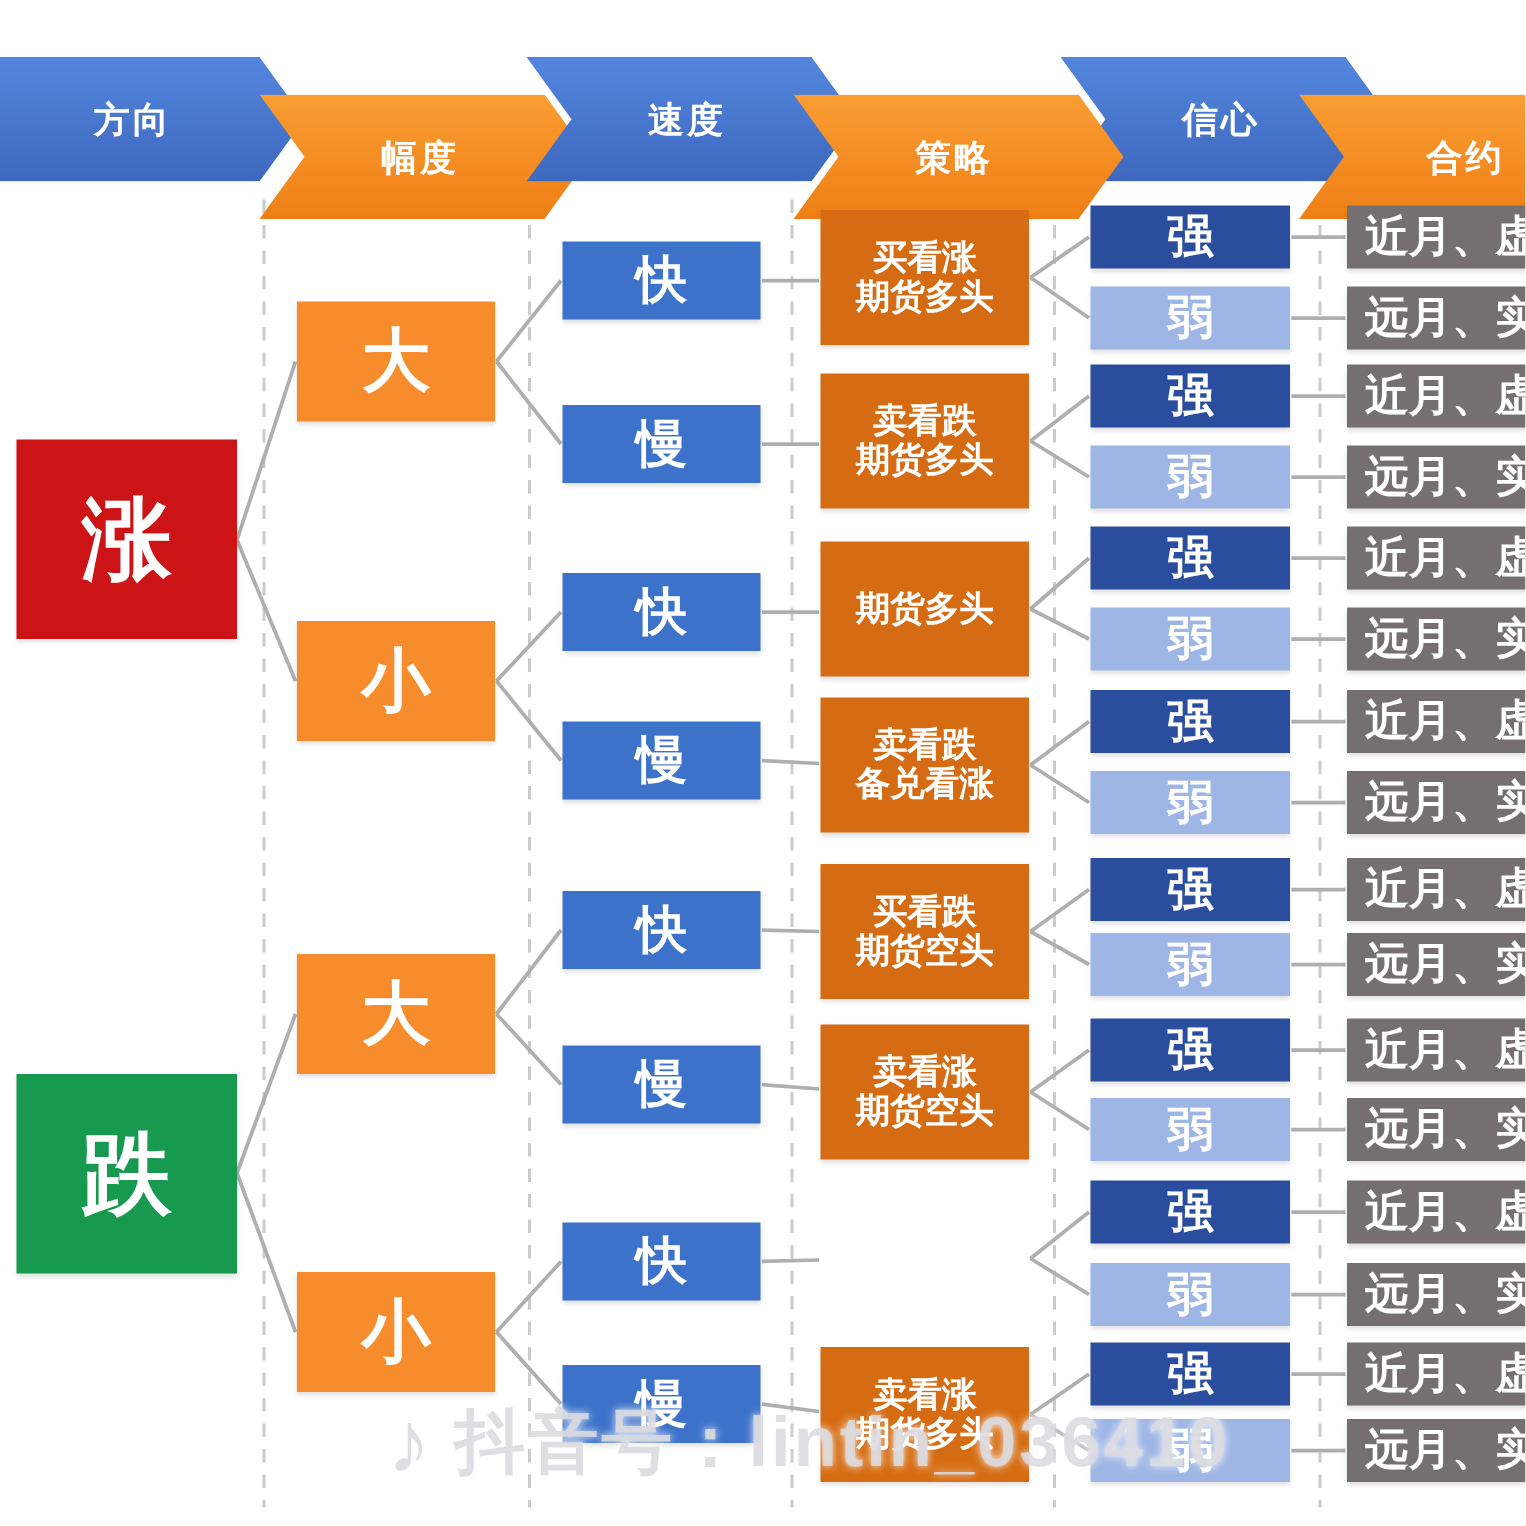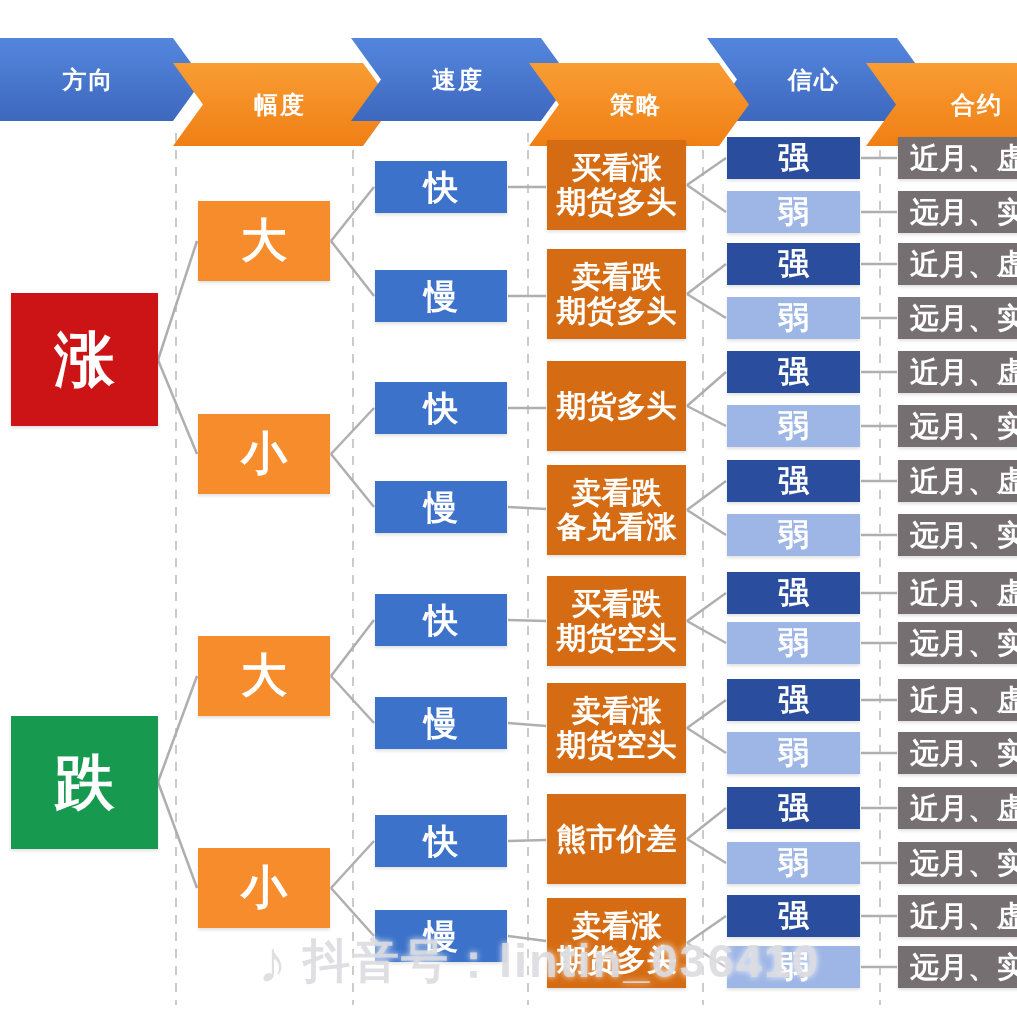--- a/index.html
+++ b/index.html
@@ -21,21 +21,21 @@
   .box{
     position:absolute;display:flex;flex-direction:column;align-items:center;justify-content:center;
     color:#fff;text-align:center;line-height:1.12;
     box-shadow:0 2px 3px rgba(0,0,0,.12);
   }
   .dir{left:11px;width:147px;height:133px;font-size:60px;}
   .dir-up{background:#cc1316;}
   .dir-down{background:#179a4f;}
   .amp{left:198px;width:132px;height:80px;font-size:46px;background:#f78c2d;}
   .spd{left:375px;width:132px;height:52px;font-size:34px;background:#3c72c9;}
-  .strat{left:547px;width:139px;height:90px;font-size:30px;background:#d56c13;}
+  .strat{left:547px;width:139px;height:90px;font-size:23px;background:#d56c13;}
   .conf{left:727px;width:133px;height:42px;font-size:31px;}
   .conf-s{background:#2a4e9d;}
   .conf-w{background:#9eb6e5;}
   .gray{left:898px;width:168px;height:42px;font-size:29px;background:#756f71;
         flex-direction:row;justify-content:flex-start;padding-left:12px;box-sizing:border-box;}
   
   #wires{position:absolute;left:0;top:0;}
   .wire{stroke:#b0aeae;stroke-width:2.5;}
   .dash{stroke:#cbcbcb;stroke-width:2;stroke-dasharray:9 8;}
   
@@ -204,24 +204,20 @@
       <span>备兑看涨</span>
     </div>
   <div class="box strat" style="top:576px;">
       <span>买看跌</span>
       <span>期货空头</span>
     </div>
   <div class="box strat" style="top:683px;">
       <span>卖看涨</span>
       <span>期货空头</span>
     </div>
-  <div class="box strat" style="top:794px;">
-      <span>熊市价差</span>
-      <span></span>
-    </div>
   <div class="box strat" style="top:898px;">
       <span>卖看涨</span>
       <span>期货多头</span>
     </div>
 
   <div class="box conf conf-s" style="top:137px;">
       <span>强</span>
     </div>
   <div class="box conf conf-w" style="top:191px;">
       <span>弱</span>

